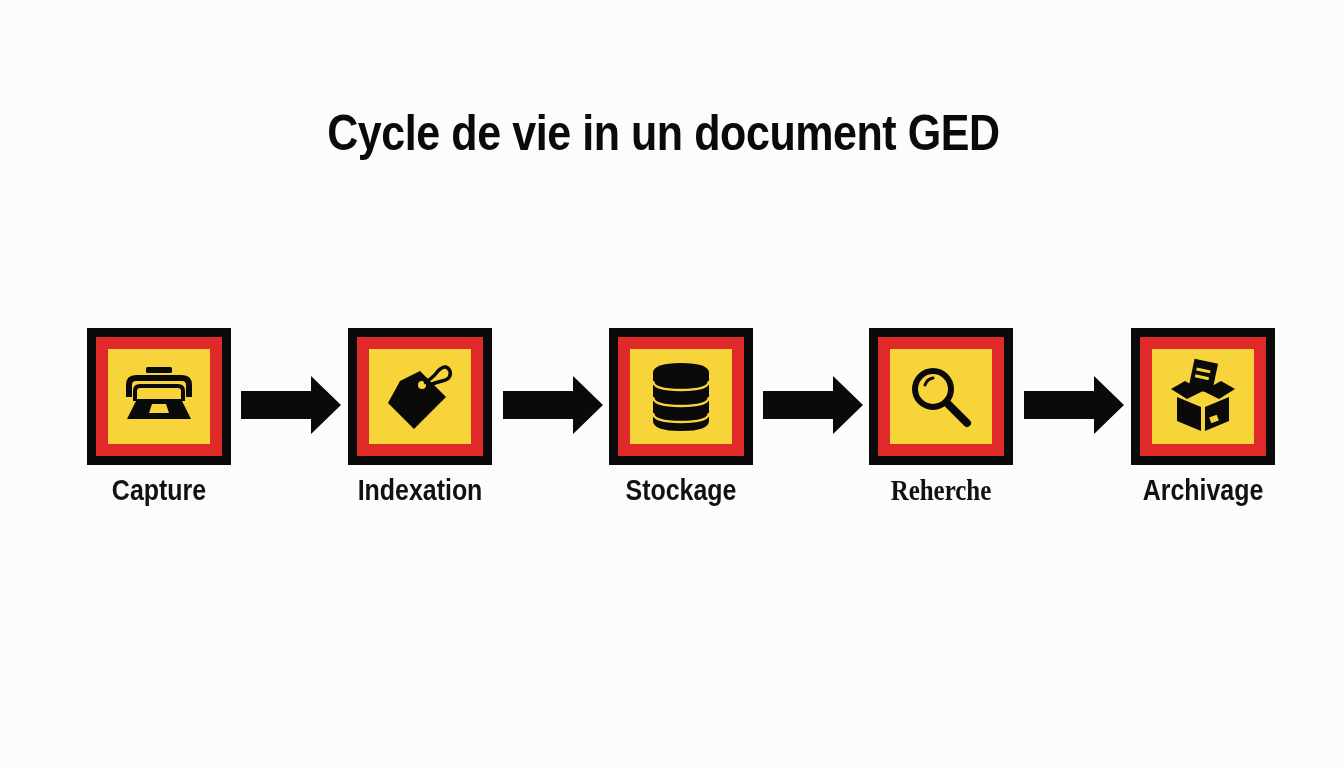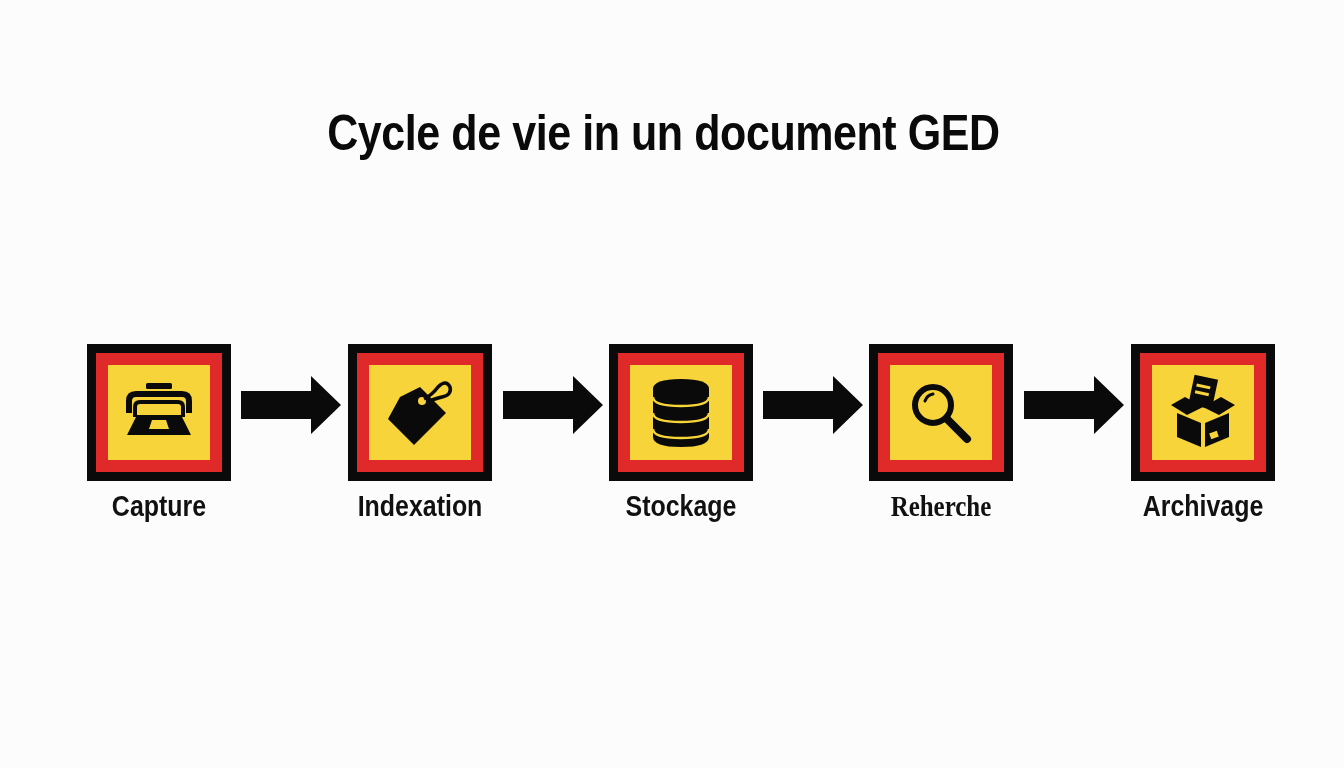--- a/index.html
+++ b/index.html
@@ -9,21 +9,21 @@
     font-family: "Liberation Sans", "DejaVu Sans", sans-serif;
     position: relative;
   }
   .title {
     position: absolute; left: 0; width: 1327px; top: 104px;
     text-align: center;
     font-size: 50px; font-weight: bold; color: #0a0a0a;
     letter-spacing: -0.5px;
     transform: scaleX(0.86); transform-origin: 663px 0;
   }
-  .step { position: absolute; top: 344px; width: 144px; }
+  .step { position: absolute; top: 328px; width: 144px; }
   .box {
     width: 144px; height: 137px; box-sizing: border-box;
     background: #0a0a0a; padding: 9px;
   }
   .box .red { width: 100%; height: 100%; box-sizing: border-box; background: #e02a2a; padding: 12px; }
   .box .yellow { width: 100%; height: 100%; background: #f7d43a; display: flex; align-items: center; justify-content: center; }
   .box svg { width: 80px; height: 80px; }
   .label {
     position: absolute; top: 146px; left: -40px; width: 224px; text-align: center;
     font-size: 29px; font-weight: bold; color: #111;

